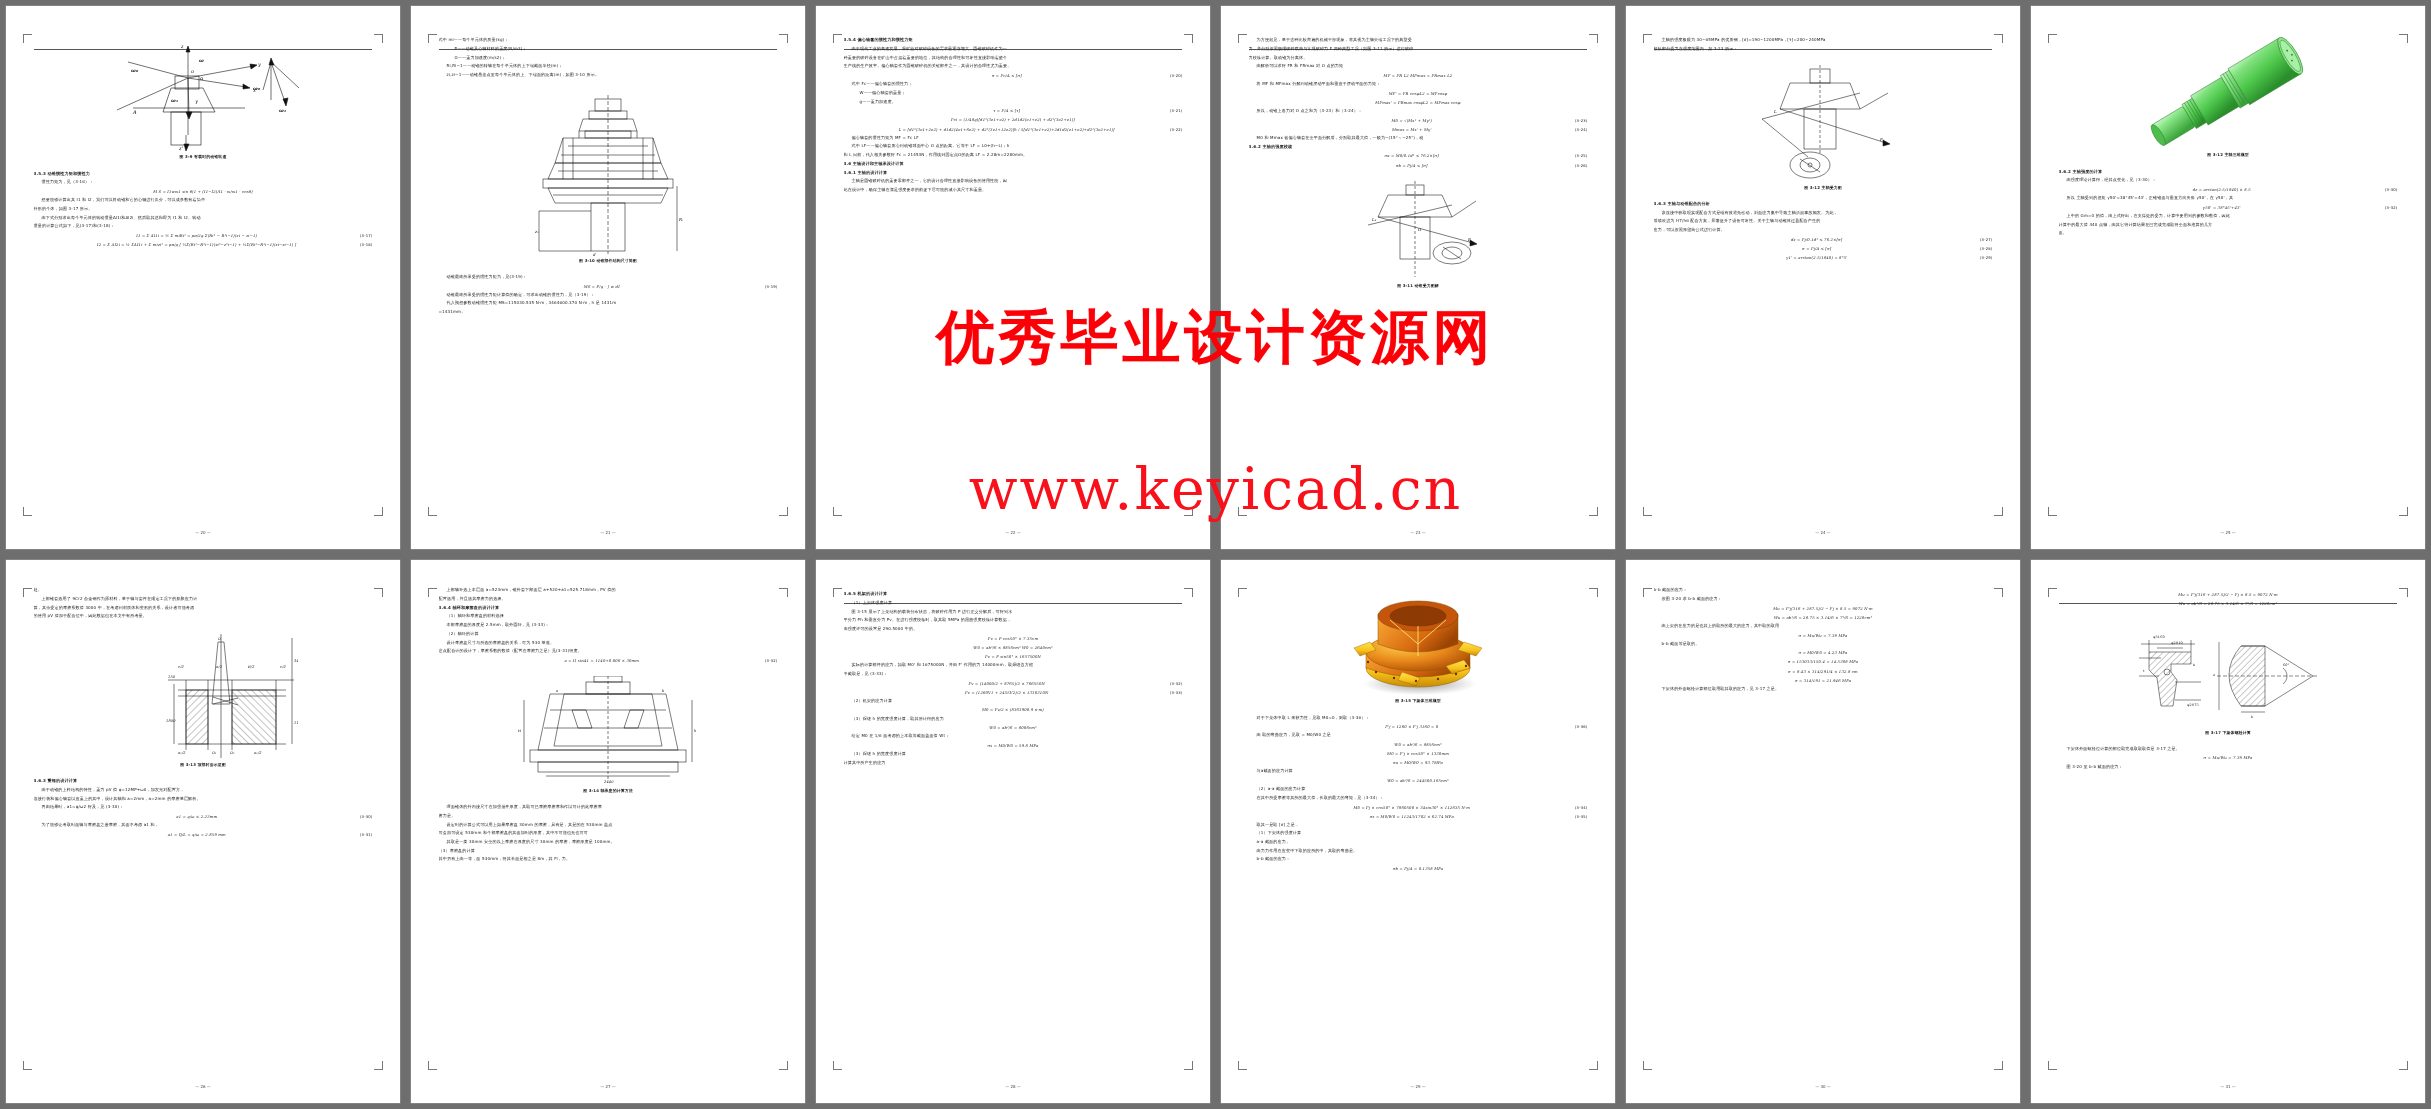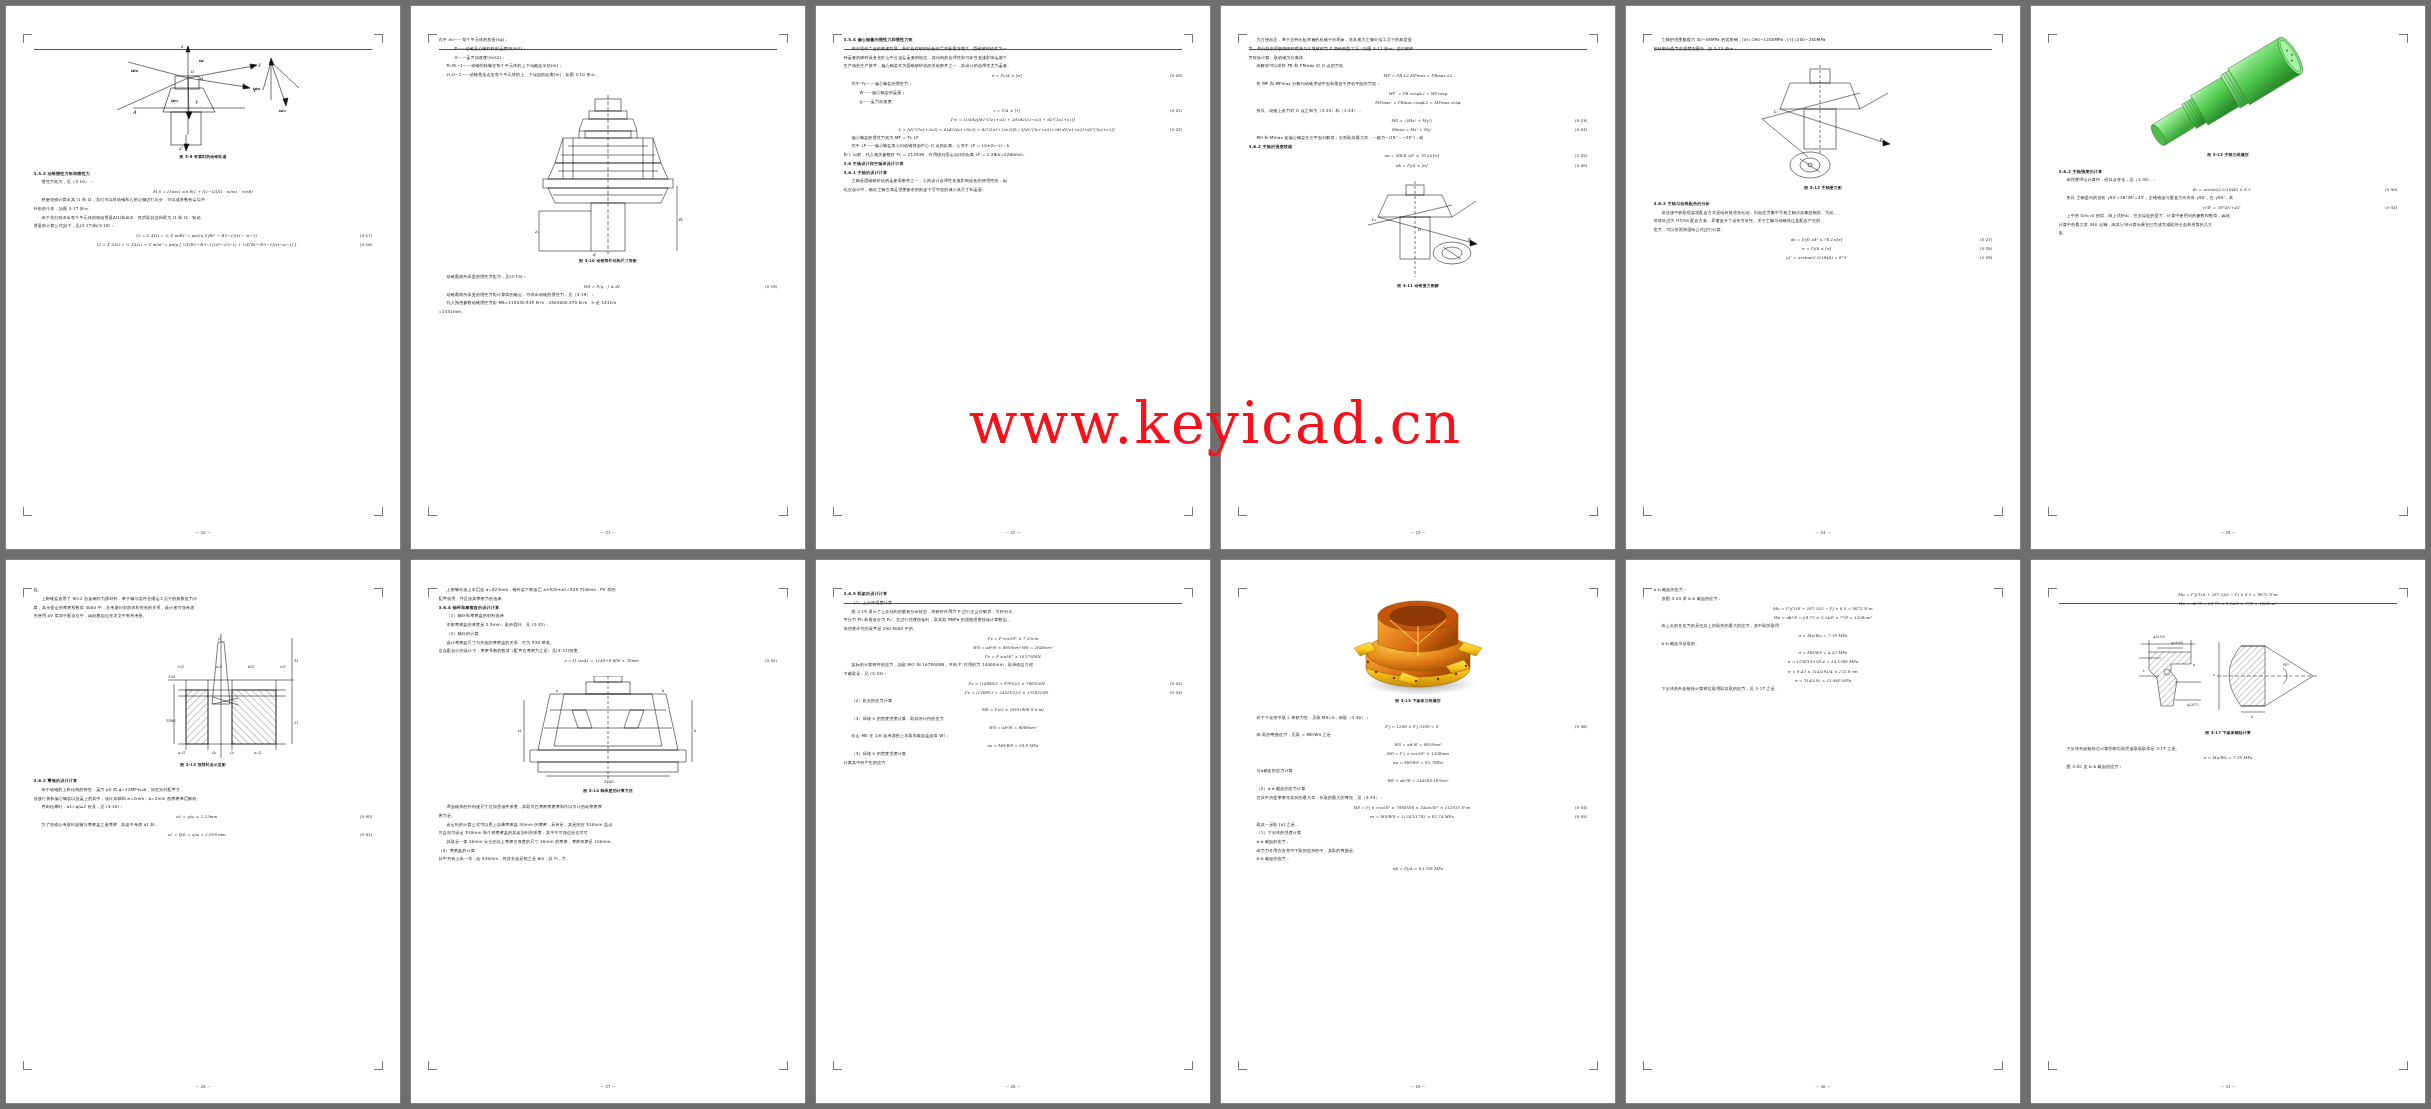--- a/index.html
+++ b/index.html
@@ -755,14 +755,15 @@
       <div class="eq"><span></span></div>
       <div class="eq"><span></span></div>
       <div class="line indent">图 3-20 至 b-b 截面的应力：</div>
     </div>
     <div class="pagenum">— 31 —</div>
   </div>
 
 </div>
 
 <div id="watermark">
+  <div id="wm-cn">优秀毕业设计资源网</div>
   <div id="wm-url">www.keyicad.cn</div>
 </div>
 
 </body></html>

